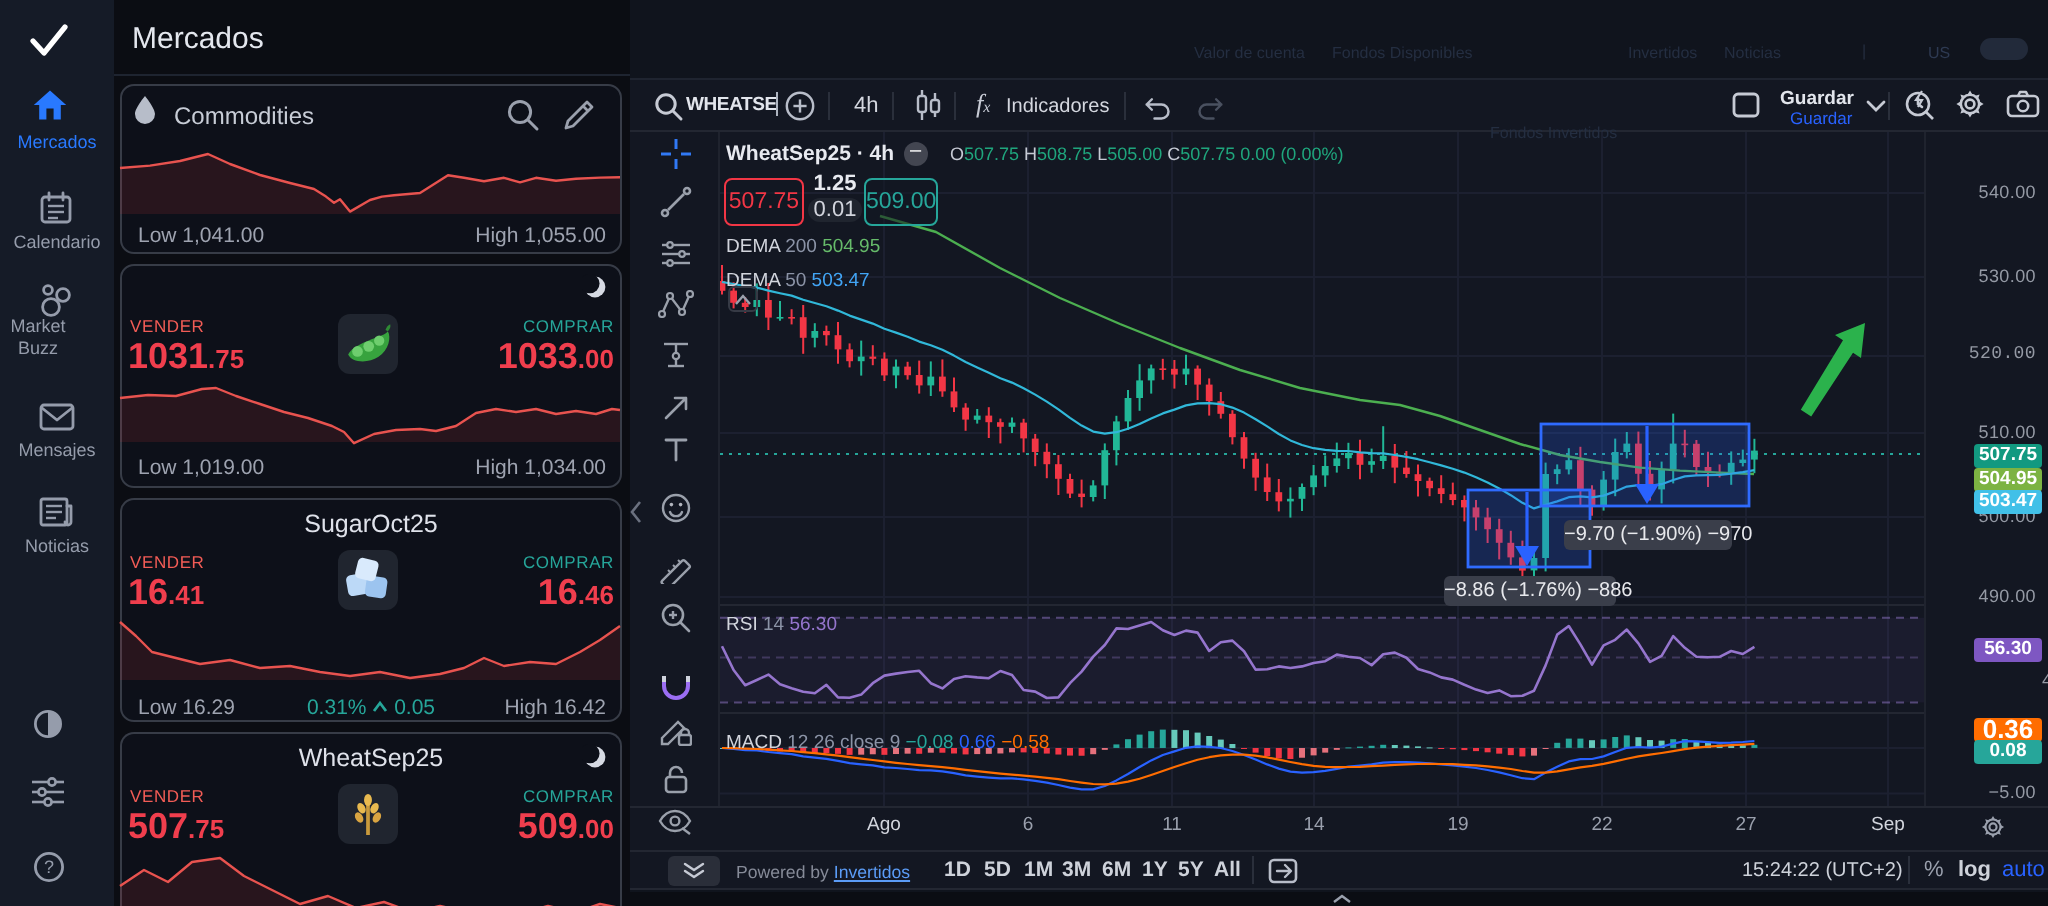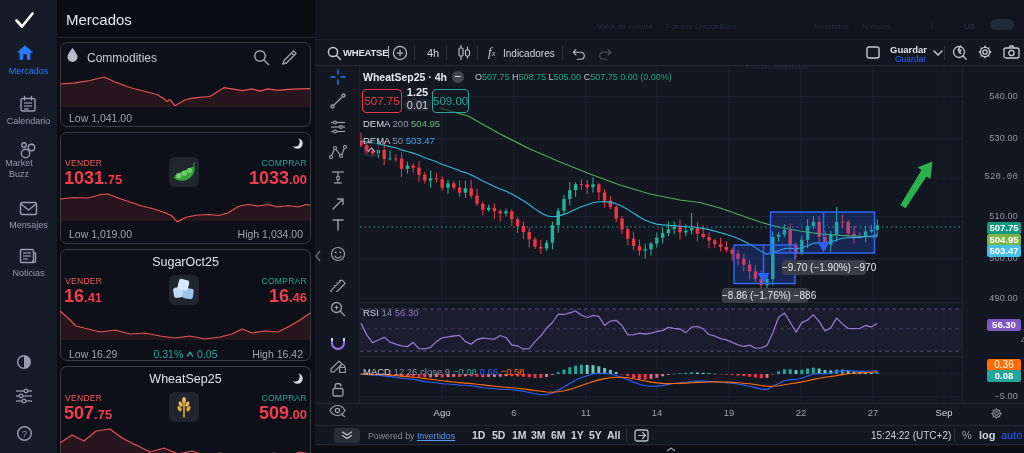--- a/index.html
+++ b/index.html
@@ -77,20 +77,21 @@
     </svg>
 <div class="abs" style="left:87px;top:51px;font-size:12px;color:#c7ccd6;">Commodities</div>
 <svg class="abs" width="17" height="17" style="left:253px;top:49px;" viewBox="0 0 17 17">
       <circle cx="7" cy="7" r="5.3" fill="none" stroke="#9aa0ad" stroke-width="1.5"></circle>
       <line x1="11" y1="11" x2="15.5" y2="15.5" stroke="#9aa0ad" stroke-width="1.5" stroke-linecap="round"></line>
     </svg>
 <svg class="abs" width="17" height="17" style="left:281px;top:49px;" viewBox="0 0 17 17">
       <path d="M2 15 L3 11.5 L12.5 2 L15 4.5 L5.5 14 Z M10.5 4 L13 6.5" fill="none" stroke="#9aa0ad" stroke-width="1.4" stroke-linejoin="round"></path>
     </svg>
 <div class="abs" style="left:69px;top:112px;font-size:10.5px;color:#9ea3b0;">Low 1,041.00</div>
+<div class="abs" style="left:60px;top:112px;width:243px;text-align:right;font-size:10.5px;color:#9ea3b0;">High 1,055.00</div>
 
 <div class="abs" style="left:60px;top:132px;width:251px;height:112px;background:#0d1019;border:1px solid #373c47;border-radius:7px;"></div>
 <svg class="abs" width="13" height="13" style="left:291px;top:137px;" viewBox="0 0 12 12">
       <circle cx="6" cy="6" r="4.8" fill="#d6dae3"></circle>
       <circle cx="3.6" cy="4.4" r="4.5" fill="#0d1019"></circle>
     </svg>
 <div class="abs" style="left:65px;top:158px;font-size:8.5px;color:#f25c56;letter-spacing:.3px;">VENDER</div>
 <div class="abs" style="left:64px;top:168px;font-size:18px;font-weight:bold;color:#f03e4d;">1031<span style="font-size:13px;">.75</span></div>
 <div class="abs" style="left:60px;top:158px;width:247px;text-align:right;font-size:8.5px;color:#26a69a;letter-spacing:.3px;">COMPRAR</div>
 <div class="abs" style="left:60px;top:168px;width:247px;text-align:right;font-size:18px;font-weight:bold;color:#f03e4d;">1033<span style="font-size:13px;">.00</span></div>
@@ -646,21 +647,21 @@
 <div class="abs" style="left:965px;top:172px;width:53px;text-align:right;font-size:9px;letter-spacing:.2px;color:#9499a4;font-family:Liberation Mono, monospace;">520.00</div>
 <div class="abs" style="left:965px;top:210.5px;width:53px;text-align:right;font-size:9px;letter-spacing:.2px;color:#9499a4;">510.00</div>
 <div class="abs" style="left:965px;top:252.5px;width:53px;text-align:right;font-size:9px;letter-spacing:.2px;color:#9499a4;">500.00</div>
 <div class="abs" style="left:965px;top:292.5px;width:53px;text-align:right;font-size:9px;letter-spacing:.2px;color:#9499a4;">490.00</div>
 <div class="abs" style="left:1021px;top:335px;width:53px;font-size:9px;letter-spacing:.2px;color:#9499a4;">40.00</div>
 <div class="abs" style="left:965px;top:390.8px;width:53px;text-align:right;font-size:9px;letter-spacing:.2px;color:#9499a4;">−5.00</div>
 <div class="abs" style="z-index:5;left:987px;top:222px;width:34px;height:12px;background:#129980;border-radius:2px;text-align:center;line-height:12px;font-size:9.5px;font-weight:bold;color:#fff;">507.75</div>
 <div class="abs" style="z-index:5;left:987px;top:233.8px;width:34px;height:12px;background:#7cb342;border-radius:2px;text-align:center;line-height:12px;font-size:9.5px;font-weight:bold;color:#fff;">504.95</div>
 <div class="abs" style="z-index:5;left:987px;top:245.2px;width:34px;height:12px;background:#41c0e8;border-radius:2px;text-align:center;line-height:12px;font-size:9.5px;font-weight:bold;color:#fff;">503.47</div>
 <div class="abs" style="z-index:5;left:987px;top:318.7px;width:34px;height:12px;background:#7e57c2;border-radius:2px;text-align:center;line-height:12px;font-size:9.5px;font-weight:bold;color:#fff;">56.30</div>
-<div class="abs" style="z-index:5;left:987px;top:358.5px;width:34px;height:12px;background:#ff6d00;border-radius:2px;text-align:center;line-height:12px;font-size:10px;font-weight:normal;color:#fff;">0.36</div>
+<div class="abs" style="z-index:5;left:987px;top:358.5px;width:34px;height:12px;background:#ff6d00;border-radius:2px;text-align:center;line-height:12px;font-size:13px;font-weight:bold;color:#fff;">0.36</div>
 <div class="abs" style="z-index:5;left:987px;top:370px;width:34px;height:12px;background:#26a69a;border-radius:2px;text-align:center;line-height:12px;font-size:9.5px;font-weight:bold;color:#fff;">0.08</div>
 <div class="abs" style="left:422px;top:407px;width:40px;text-align:center;font-size:9.5px;color:#d2d5dd;">Ago</div>
     <div class="abs" style="left:494px;top:407px;width:40px;text-align:center;font-size:9.5px;color:#9aa0ad;">6</div>
     <div class="abs" style="left:566px;top:407px;width:40px;text-align:center;font-size:9.5px;color:#9aa0ad;">11</div>
     <div class="abs" style="left:637px;top:407px;width:40px;text-align:center;font-size:9.5px;color:#9aa0ad;">14</div>
     <div class="abs" style="left:709px;top:407px;width:40px;text-align:center;font-size:9.5px;color:#9aa0ad;">19</div>
     <div class="abs" style="left:781px;top:407px;width:40px;text-align:center;font-size:9.5px;color:#9aa0ad;">22</div>
     <div class="abs" style="left:853px;top:407px;width:40px;text-align:center;font-size:9.5px;color:#9aa0ad;">27</div>
     <div class="abs" style="left:924px;top:407px;width:40px;text-align:center;font-size:9.5px;color:#d2d5dd;">Sep</div>
 <svg class="abs" width="13" height="13" style="left:990px;top:407px;" viewBox="0 0 16 16">

